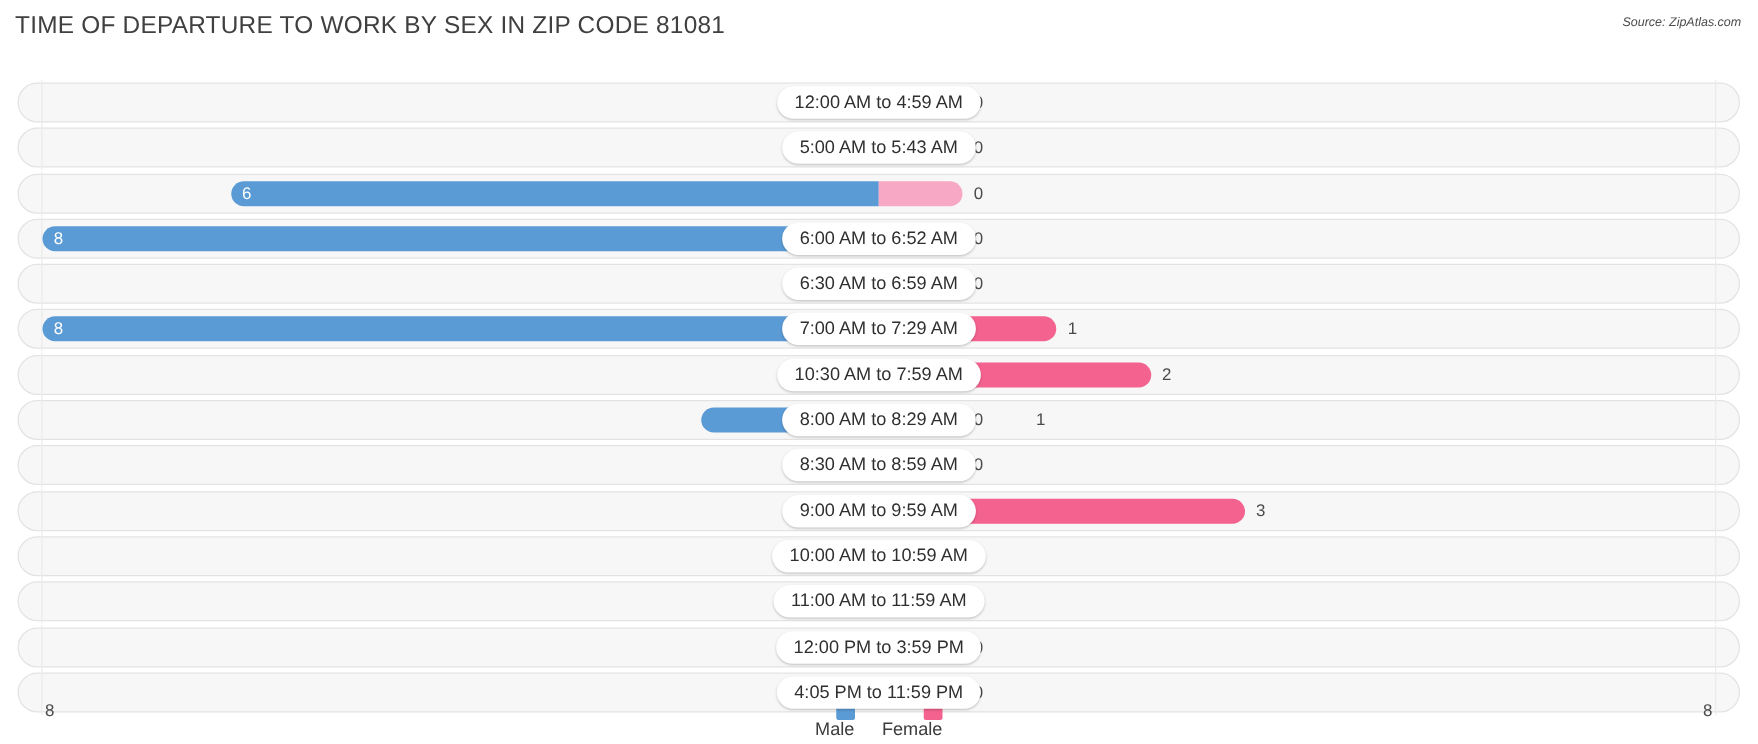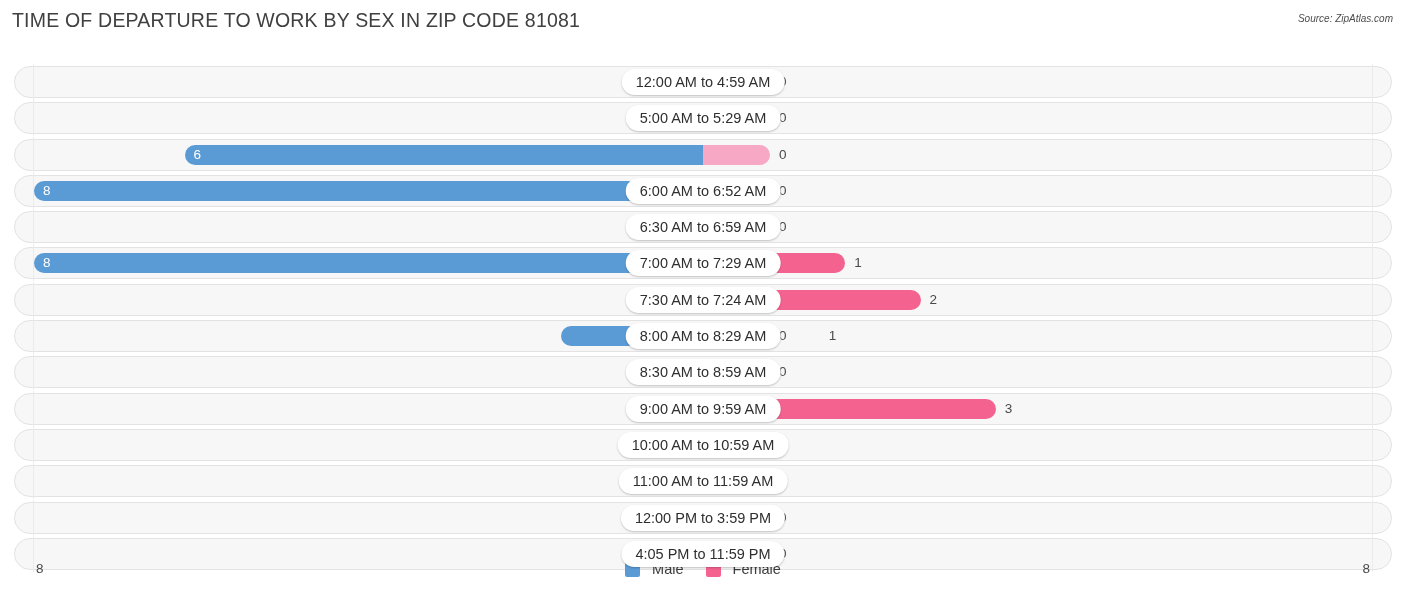--- a/index.html
+++ b/index.html
@@ -127,21 +127,21 @@
   .axis-min{left:36px;}
   .axis-max{right:36px;}
   .legend{
     position:absolute;
     left:0;right:0;top:4px;
     display:flex;
     justify-content:center;
     align-items:center;
     gap:22px;
   }
-  .legend-item{display:flex;align-items:center;gap:12px;}
+  .legend-item{display:flex;align-items:flex-end;gap:0;flex-direction:column;}
   .swatch{width:15px;height:15px;border-radius:2px;display:block;}
   .legend-label{font-size:14.5px;color:#3c3c3c;}
 </style>
 </head>
 <body>
 
 <div class="header">
   <div class="title">TIME OF DEPARTURE TO WORK BY SEX IN ZIP CODE 81081</div>
   <div class="source">Source: ZipAtlas.com</div>
 </div>
@@ -158,21 +158,21 @@
       <div class="pill">12:00 AM to 4:59 AM</div>
     </div>
     <div class="row">
       <div class="track"></div>
       <div class="axisline left"></div>
       <div class="axisline right"></div>
       <div class="bar male" style="width: 67px; background: rgb(175, 203, 238);"></div>
       <div class="bar female" style="width: 67px; background: rgb(247, 168, 196);"></div>
       <div class="val male-val" style="right: 645px;">0</div>
       <div class="val female-val" style="left: 779px;">0</div>
-      <div class="pill">5:00 AM to 5:29 AM</div>
+      <div class="pill">5:00 AM to 5:43 AM</div>
     </div>
     <div class="row">
       <div class="track"></div>
       <div class="axisline left"></div>
       <div class="axisline right"></div>
       <div class="bar male" style="width: 518.5px; background: rgb(91, 155, 213);"></div>
       <div class="bar female" style="width: 67px; background: rgb(247, 168, 196);"></div>
       <div class="val male-val inside" style="left: 193.5px; text-align: left;">6</div>
       <div class="val female-val" style="left: 779px;">0</div>
     </div>
@@ -207,21 +207,21 @@
       <div class="pill">7:00 AM to 7:29 AM</div>
     </div>
     <div class="row">
       <div class="track"></div>
       <div class="axisline left"></div>
       <div class="axisline right"></div>
       <div class="bar male" style="width: 67px; background: rgb(175, 203, 238);"></div>
       <div class="bar female" style="width: 217.5px; background: rgb(244, 98, 143);"></div>
       <div class="val male-val" style="right: 645px;">0</div>
       <div class="val female-val" style="left: 929.5px;">2</div>
-      <div class="pill">7:30 AM to 7:24 AM</div>
+      <div class="pill">10:30 AM to 7:59 AM</div>
     </div>
     <div class="row">
       <div class="track"></div>
       <div class="axisline left"></div>
       <div class="axisline right"></div>
       <div class="bar male" style="width: 142.25px; background: rgb(91, 155, 213);"></div>
       <div class="bar female" style="width: 67px; background: rgb(247, 168, 196);"></div>
       <div class="val male-val" style="right: 569.75px;">1</div>
       <div class="val female-val" style="left: 779px;">0</div>
       <div class="pill">8:00 AM to 8:29 AM</div>

